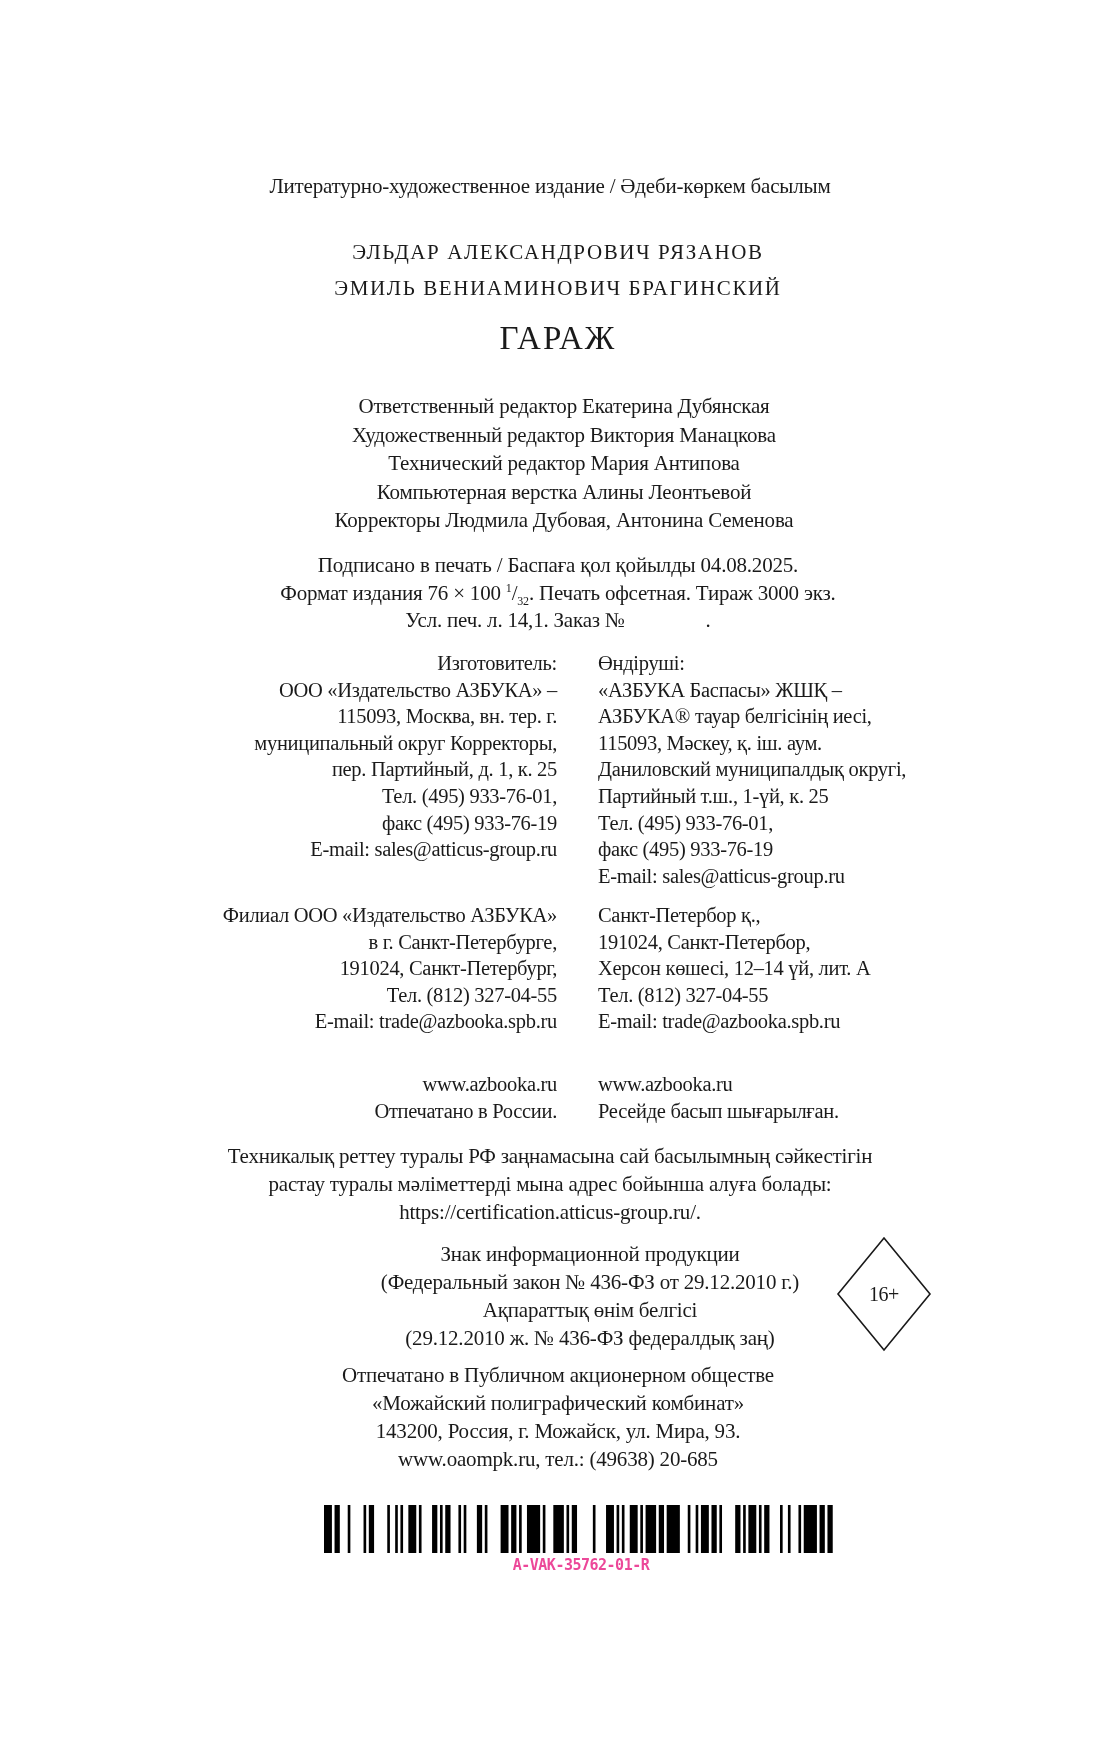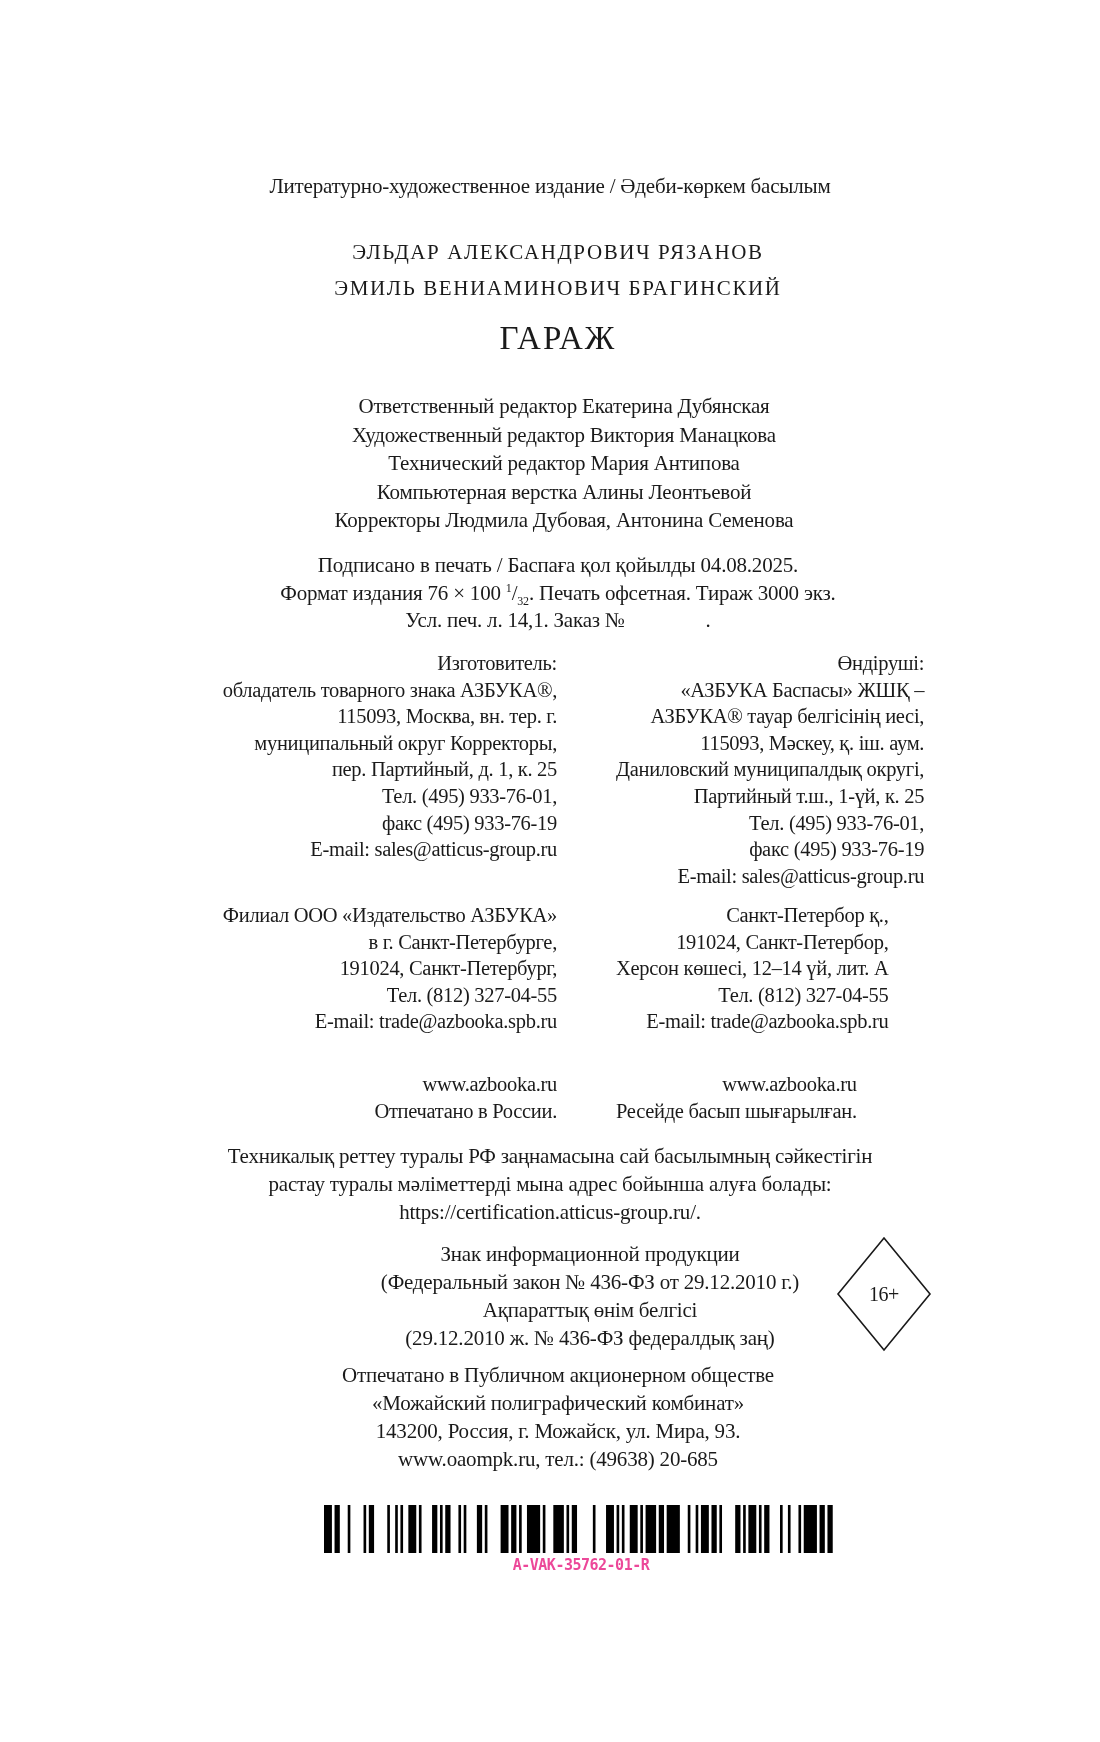--- a/index.html
+++ b/index.html
@@ -62,22 +62,22 @@
       position: absolute;
       right: 543px;
       text-align: right;
       white-space: nowrap;
       font-size: 20.5px;
       line-height: 26.6px;
       letter-spacing: -0.3px;
     }
     .col-right {
       position: absolute;
-      left: 616px;
-      text-align: right;
+      left: 598px;
+      text-align: left;
       white-space: nowrap;
       font-size: 20.5px;
       line-height: 26.6px;
       letter-spacing: -0.3px;
     }
     .cols.block1 { top: 622px; }
     .cols.block2 { top: 874px; }
     .cols.block3 { top: 1043px; }
 
     .cert { top: 1114px; text-align: center; }
@@ -149,21 +149,21 @@
 
   <div class="line print-info">
     <div class="row">Подписано в печать / Баспаға қол қойылды 04.08.2025.</div>
     <div class="row"><span>Формат издания 76 × 100 </span><sup class="frac-num">1</sup><span class="frac-slash">/</span><sub class="frac-den">32</sub><span>. Печать офсетная. Тираж 3000 экз.</span></div>
     <div class="row"><span>Усл. печ. л. 14,1. Заказ №</span><span>&nbsp;&nbsp;&nbsp;&nbsp;&nbsp;&nbsp;&nbsp;&nbsp;&nbsp;&nbsp;&nbsp;&nbsp;&nbsp;&nbsp;&nbsp;&nbsp;</span><span>.</span></div>
   </div>
 
   <div class="cols block1">
     <div class="col-left">
       <div>Изготовитель:</div>
-      <div>обладатель товарного знака АЗБУКА®,</div>
+      <div>ООО «Издательство АЗБУКА» –</div>
       <div>115093, Москва, вн. тер. г.</div>
       <div>муниципальный округ Корректоры,</div>
       <div>пер. Партийный, д. 1, к. 25</div>
       <div>Тел. (495) 933-76-01,</div>
       <div>факс (495) 933-76-19</div>
       <div>E-mail: sales@atticus-group.ru</div>
     </div>
     <div class="col-right">
       <div>Өндіруші:</div>
       <div>«АЗБУКА Баспасы» ЖШҚ –</div>

